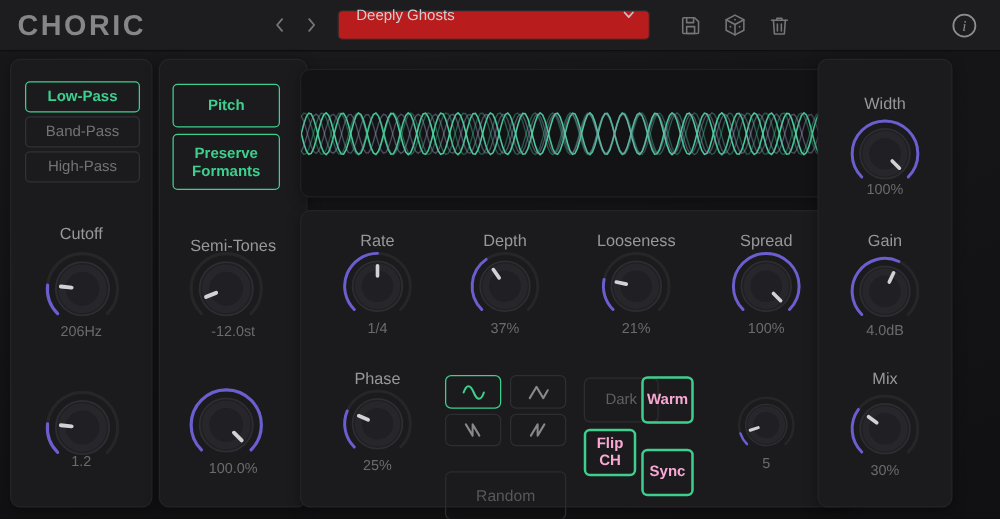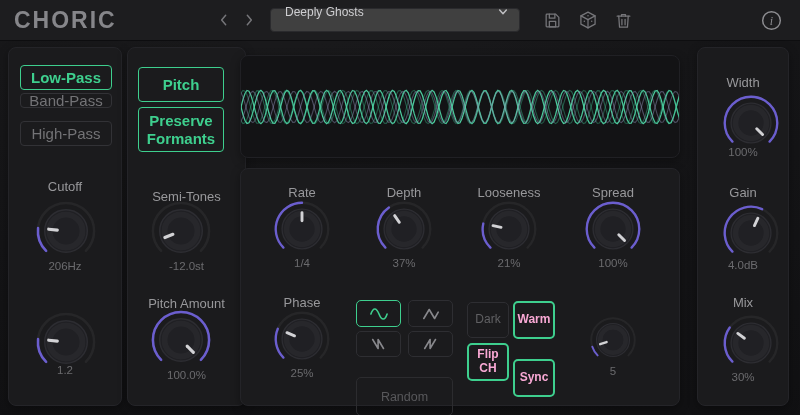--- a/index.html
+++ b/index.html
@@ -5,33 +5,33 @@
   html,body{margin:0;padding:0;background:#0d0d0e;}
   .app{position:relative;width:800px;height:415px;overflow:hidden;
        background:radial-gradient(140% 120% at 35% 0%, #1a1a1c 0%, #141416 55%, #101012 100%);
        font-family:"Liberation Sans","DejaVu Sans",sans-serif;-webkit-font-smoothing:antialiased;}
   .topbar{position:absolute;left:0;top:0;width:800px;height:40px;background:#1d1d1f;border-bottom:1px solid #0e0e10;}
   .logo{position:absolute;left:14px;top:0;height:40px;line-height:40px;font-size:23px;font-weight:800;
         letter-spacing:2px;color:#86868a;}
   .tb-btn{position:absolute;top:7px;width:26px;height:26px;display:flex;align-items:center;justify-content:center;
         color:#76767a;cursor:pointer;}
   .tb-btn svg{display:block;}
-  .preset{position:absolute;left:270px;top:8px;width:250px;height:24px;background:#404040;border:1px solid #2a2a2d;
+  .preset{position:absolute;left:270px;top:8px;width:250px;height:24px;background:#b91c1c;border:1px solid #2a2a2d;
         border-radius:4px;display:flex;align-items:center;justify-content:space-between;padding:0 10px 16px 14px;
         box-sizing:border-box;color:#cfcfd2;font-size:12px;cursor:pointer;}
   .panel{position:absolute;background:#1b1b1d;border:1px solid #242428;border-radius:8px;
         box-shadow:0 3px 10px rgba(0,0,0,.35);box-sizing:border-box;}
   .wavepanel{background:#131315;border-color:#202024;}
   .wavepanel svg{position:absolute;left:0;top:0;width:100%;height:100%;}
   .label{position:absolute;left:0;width:100%;text-align:center;font-size:13px;color:#98989b;}
   .value{position:absolute;left:0;width:100%;text-align:center;font-size:11.5px;color:#6b6b6e;}
   .knob{position:absolute;cursor:pointer;}
   .knob svg{display:block;width:100%;height:100%;}
   .mode-btn{position:absolute;display:flex;align-items:center;justify-content:center;background:transparent;
-        border:1px solid #323236;border-radius:4px;color:#737376;font-size:15px;cursor:pointer;box-sizing:border-box;
+        border:1px solid #323236;border-radius:4px;color:#737376;font-size:12px;cursor:pointer;box-sizing:border-box;
         text-align:center;line-height:1.2;}
   .mode-btn span{white-space:pre-line;}
   .mode-btn.active{border:1.5px solid #3ecf8e;color:#3ecf8e;font-weight:600;}
   .wave-btn{position:absolute;display:flex;align-items:center;justify-content:center;border:1.5px solid #2e2e32;
         border-radius:5px;cursor:pointer;box-sizing:border-box;}
   .wave-btn svg path,.wave-btn svg polyline{stroke:#88888c;}
   .wave-btn.active{border-color:#3ecf8e;}
   .wave-btn.active svg path,.wave-btn.active svg polyline{stroke:#3ecf8e;}
   .toggle-btn{position:absolute;display:flex;align-items:center;justify-content:center;border:1.5px solid #2e2e32;
         border-radius:5px;color:#606063;font-size:12px;cursor:pointer;box-sizing:border-box;text-align:center;line-height:1.15;}
@@ -96,21 +96,21 @@
         <circle cx="12" cy="12" r="9.2" stroke="currentColor" stroke-width="1.5"></circle>
         <text x="12" y="16.4" text-anchor="middle" font-family="'Liberation Serif',serif" font-style="italic" font-size="12.5" fill="currentColor">i</text>
       </svg>
     </div>
   </div>
 
   <div class="panel" style="left:8px;top:47px;width:114px;height:359px">
     <div class="mode-btn active" style="left:11px;top:17px;width:92px;height:25px">
         <span>Low-Pass</span>
       </div>
-    <div class="mode-btn" style="left:11px;top:45px;width:92px;height:15px">
+    <div class="mode-btn" style="left:11px;top:45px;width:92px;height:25px">
         <span>Band-Pass</span>
       </div>
     <div class="mode-btn" style="left:11px;top:73px;width:92px;height:25px">
         <span>High-Pass</span>
       </div>
 
     <div class="label" style="top:131px">Cutoff</div>
     <div class="knob" style="left:26px;top:152px;width:62px;height:62px">
         <svg viewBox="0 0 64 64">
           <path d="M11.49 52.51 A29 29 0 1 1 52.51 52.51" fill="none" stroke="rgba(255,255,255,0.05)" stroke-width="2.6" stroke-linecap="round"></path>
@@ -147,21 +147,20 @@
     <div class="knob" style="left:22px;top:152px;width:62px;height:62px">
         <svg viewBox="0 0 64 64">
           <path d="M11.49 52.51 A29 29 0 1 1 52.51 52.51" fill="none" stroke="rgba(255,255,255,0.05)" stroke-width="2.6" stroke-linecap="round"></path>
           <circle cx="32" cy="32" r="22" fill="#202024" stroke="#2d2d32" stroke-width="1.5"></circle>
           <circle cx="32" cy="32" r="17" fill="none" stroke="rgba(255,255,255,0.035)" stroke-width="6"></circle>
           <line x1="23.66" y1="35.37" x2="15.31" y2="38.74" stroke="#d2d2d5" stroke-width="3.2" stroke-linecap="round"></line>
         </svg>
       </div>
     <div class="value" style="top:212px">-12.0st</div>
 
-    <div class="label" style="top:248px">Pitch Amount</div>
     <div class="knob" style="left:22px;top:261px;width:62px;height:62px">
         <svg viewBox="0 0 64 64">
           <path d="M11.49 52.51 A29 29 0 1 1 52.51 52.51" fill="none" stroke="rgba(255,255,255,0.05)" stroke-width="2.6" stroke-linecap="round"></path>
           <path d="M11.49 52.51 A29 29 0 1 1 52.51 52.51" fill="none" stroke="#6b5ecf" stroke-width="2.6" stroke-linecap="round"></path>
           <circle cx="32" cy="32" r="22" fill="#202024" stroke="#2d2d32" stroke-width="1.5"></circle>
           <circle cx="32" cy="32" r="17" fill="none" stroke="rgba(255,255,255,0.035)" stroke-width="6"></circle>
           <line x1="38.36" y1="38.36" x2="44.73" y2="44.73" stroke="#d2d2d5" stroke-width="3.2" stroke-linecap="round"></line>
         </svg>
       </div>
     <div class="value" style="top:321px">100.0%</div>
@@ -257,21 +256,21 @@
     </div>
     <div class="wave-btn" style="left:167px;top:162px;width:45px;height:26px">
       <svg width="24" height="18" viewBox="0 0 22 20" fill="none" stroke-width="1.8" stroke-linecap="round" stroke-linejoin="round">
           <path d="M4 15 L10 5 L10 15 L16 5"></path>
         </svg>
     </div>
     <div class="random-btn" style="left:115px;top:208px;width:97px;height:39px">
         <span>Random</span>
       </div>
 
-    <div class="toggle-btn" style="left:226px;top:133px;width:42px;height:36px">
+    <div class="toggle-btn" style="left:226px;top:133px;width:60px;height:36px">
         <span>Dark</span>
       </div>
     <div class="toggle-btn active" style="left:272px;top:132px;width:42px;height:38px">
         <span>Warm</span>
       </div>
     <div class="toggle-btn active" style="left:226px;top:174px;width:42px;height:38px">
         <span>Flip
 CH</span>
       </div>
     <div class="toggle-btn active" style="left:272px;top:190px;width:42px;height:38px">
@@ -283,21 +282,21 @@
           <path d="M11.49 52.51 A29 29 0 1 1 52.51 52.51" fill="none" stroke="rgba(255,255,255,0.05)" stroke-width="2.6" stroke-linecap="round"></path>
           <path d="M11.49 52.51 A29 29 0 0 1 4.42 40.96" fill="none" stroke="#6b5ecf" stroke-width="2.6" stroke-linecap="round"></path>
           <circle cx="32" cy="32" r="22" fill="#202024" stroke="#2d2d32" stroke-width="1.5"></circle>
           <circle cx="32" cy="32" r="17" fill="none" stroke="rgba(255,255,255,0.035)" stroke-width="6"></circle>
           <line x1="23.44" y1="34.78" x2="14.88" y2="37.56" stroke="#d2d2d5" stroke-width="3.2" stroke-linecap="round"></line>
         </svg>
       </div>
     <div class="value" style="left:322px;width:100px;top:196px">5</div>
   </div>
 
-  <div class="panel" style="left:697px;top:47px;width:92px;height:359px">
+  <div class="panel" style="left:654px;top:47px;width:108px;height:359px">
     <div class="label" style="top:27px">Width</div>
     <div class="knob" style="left:24px;top:46px;width:58px;height:58px">
         <svg viewBox="0 0 64 64">
           <path d="M11.49 52.51 A29 29 0 1 1 52.51 52.51" fill="none" stroke="rgba(255,255,255,0.05)" stroke-width="2.6" stroke-linecap="round"></path>
           <path d="M11.49 52.51 A29 29 0 1 1 52.51 52.51" fill="none" stroke="#6b5ecf" stroke-width="2.6" stroke-linecap="round"></path>
           <circle cx="32" cy="32" r="22" fill="#202024" stroke="#2d2d32" stroke-width="1.5"></circle>
           <circle cx="32" cy="32" r="17" fill="none" stroke="rgba(255,255,255,0.035)" stroke-width="6"></circle>
           <line x1="38.36" y1="38.36" x2="44.73" y2="44.73" stroke="#d2d2d5" stroke-width="3.2" stroke-linecap="round"></line>
         </svg>
       </div>

